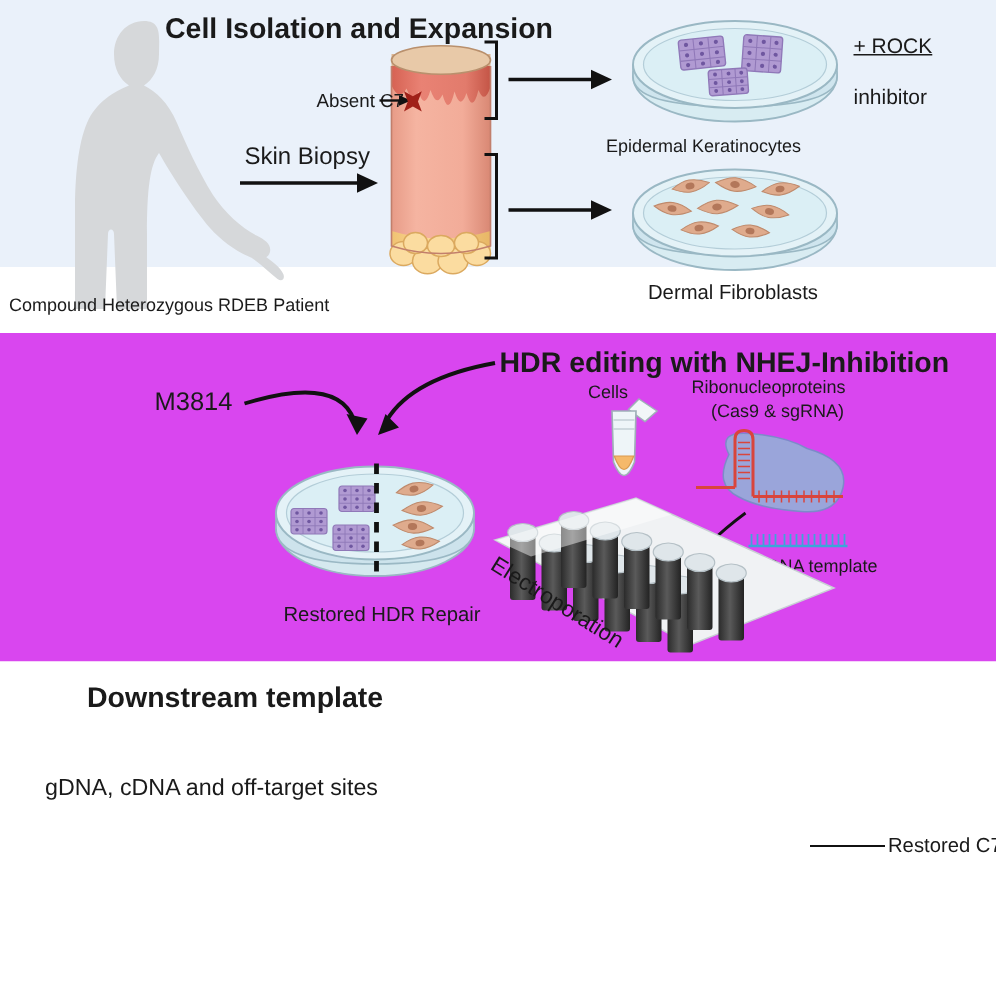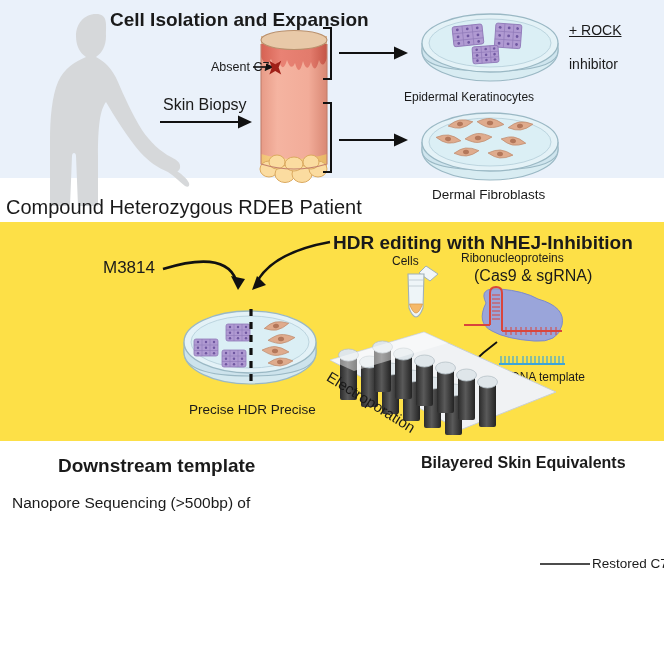--- a/index.html
+++ b/index.html
@@ -8,21 +8,21 @@
     font-family: "Liberation Sans", sans-serif;
     background: #ffffff;
     overflow: hidden;
     position: relative;
   }
   #figure { position: relative; width: 664px; height: 664px; }
 
   
   .panel { position: absolute; left: 0; width: 664px; }
   #panel-top    { top: 0;    height: 178px; background: #eaf1fa; }
-  #panel-middle { top: 222px; height: 219px; background: #fde047; }
+  #panel-middle { top: 222px; height: 219px; background: #d946ef; }
   #panel-bottom { top: 441px; height: 223px; background: #ffffff; }
 
   
   .ttl {
     position: absolute;
     font-weight: bold;
     color: #1a1a1a;
     white-space: nowrap;
   }
   .lbl {
@@ -253,21 +253,21 @@
         </g>
         <g transform="translate(82,46) rotate(5)">
           <path d="M-12 0 Q-5 -4 0 -4 Q6 -4 13 0 Q6 4 0 4 Q-5 4 -12 0 Z"></path>
           <ellipse cx="0" cy="0" rx="3" ry="2.2" fill="#b3775a" stroke="none"></ellipse>
         </g>
       </g>
     </svg>
 
     <div class="lbl" style="left:432px; top:187px; font-size:13.5px;text-align:center;">Dermal Fibroblasts</div>
 
-    <div class="lbl" style="left:6px; top:196px; font-size:20px;">Compound Heterozygous RDEB Patient</div>
+    <div class="lbl" style="left:6px; top:196px; font-size:12px;">Compound Heterozygous RDEB Patient</div>
   </div>
 
   <div class="panel" id="panel-middle">
 
     <div class="ttl" style="left:333px; top:10px; font-size:19px;">HDR editing with NHEJ-Inhibition</div>
 
     <svg class="svg-layer" width="664" height="219">
       <path d="M163 47 Q225 28 236 58" fill="none" stroke="#111" stroke-width="2.6"></path>
       <polygon points="238,68 231,54 245,57" fill="#111"></polygon>
       <path d="M330 20 Q275 30 258 58" fill="none" stroke="#111" stroke-width="2.6"></path>
@@ -403,33 +403,33 @@
         </g>
         <g transform="translate(100,58) rotate(-5)">
           <path d="M-12 0 Q-5 -4 0 -4 Q6 -4 13 0 Q6 4 0 4 Q-5 4 -12 0 Z"></path>
           <ellipse cx="0" cy="0" rx="3" ry="2.2" fill="#b3775a" stroke="none"></ellipse>
         </g>
       </g>
 
       <line x1="71" y1="-8" x2="71" y2="80" stroke="#111" stroke-width="3.2" stroke-dasharray="7 6"></line>
     </svg>
 
-    <div class="lbl" style="left:189px; top:180px; font-size:13.5px;">Precise HDR Precise</div>
+    <div class="lbl" style="left:189px; top:180px; font-size:13.5px;">Restored HDR Repair</div>
 
     <div class="lbl" style="left:392px; top:32px; font-size:12px;">Cells</div>
     <svg class="dish" style="left:400px; top:42px;" width="42" height="68" viewBox="0 0 42 68">
       <path d="M26 2 L38 10 L30 17 L19 9 Z" fill="#f2f6f8" stroke="#9fb0b8" stroke-width="1"></path>
       <path d="M8 10 L24 10 L23 44 Q16 62 9 44 Z" fill="#eef5f8" stroke="#9fb0b8" stroke-width="1.1"></path>
       <path d="M9.5 40 L22.5 40 Q16 58 9.5 40 Z" fill="#f5b96a" stroke="#d99a4e" stroke-width="0.8"></path>
       <line x1="9" y1="16" x2="23" y2="16" stroke="#b9c7cd" stroke-width="0.8"></line>
       <line x1="9" y1="22" x2="23" y2="22" stroke="#b9c7cd" stroke-width="0.8"></line>
     </svg>
 
     <div class="lbl" style="left:461px; top:29px; font-size:12px;">Ribonucleoproteins</div>
-    <div class="lbl" style="left:474px; top:45px; font-size:16px;">(Cas9 &amp; sgRNA)</div>
+    <div class="lbl" style="left:474px; top:45px; font-size:12px;">(Cas9 &amp; sgRNA)</div>
 
     <svg class="dish" style="left:462px; top:63px;" width="118" height="68" viewBox="0 0 118 68">
       <path d="M24 18 Q16 2 38 4 Q62 6 76 14 Q104 22 100 40 Q96 58 72 56
                Q44 54 30 46 Q14 38 24 18 Z" fill="#9aa5da" stroke="#7d8ac9" stroke-width="1"></path>
       <path d="M28 40 L28 8 Q28 2 34 2 Q40 2 40 8 L40 46" fill="none" stroke="#d9453c" stroke-width="2"></path>
       <line x1="28" y1="40" x2="2" y2="40" stroke="#d9453c" stroke-width="2"></line>
       <line x1="40" y1="46" x2="100" y2="46" stroke="#d9453c" stroke-width="2"></line>
       <g stroke="#d9453c" stroke-width="1">
         <line x1="30" y1="10" x2="38" y2="10"></line>
           <line x1="30" y1="14" x2="38" y2="14"></line>
@@ -554,32 +554,31 @@
       <path d="M2 30 L96 2 L120 13 L26 41 Z" fill="#ffffff" opacity="0.45"></path>
     </svg>
 
     <div class="lbl" style="left:333px; top:146px; font-size:15px; transform:rotate(32deg); transform-origin:left top;">Electroporation</div>
   </div>
 
   <div class="panel" id="panel-bottom">
 
     <div class="ttl" style="left:58px; top:14px; font-size:19px;">Downstream template</div>
 
-    <div class="lbl" style="left:12px; top:53px; font-size:15.5px;">Nanopore Sequencing (&gt;500bp) of</div>
+    <div class="lbl" style="left:30px; top:76px; font-size:15.5px;">gDNA, cDNA and off-target sites</div>
 
     <div id="flowplot">
       
 
       
 
       
       
     </div>
 
-    <div class="lbl ttl" style="left:421px; top:13px; font-size:16px; font-weight:bold;">Bilayered Skin Equivalents</div>
 
     <svg class="svg-layer" width="664" height="223">
       <line x1="540" y1="564" x2="590" y2="564" stroke="#111" stroke-width="1.4" transform="translate(0,-441)"></line>
     </svg>
     <div class="lbl" style="left:592px; top:115px; font-size:13.5px;">Restored C7</div>
   </div>
 
 </div>
 
 </body></html>

